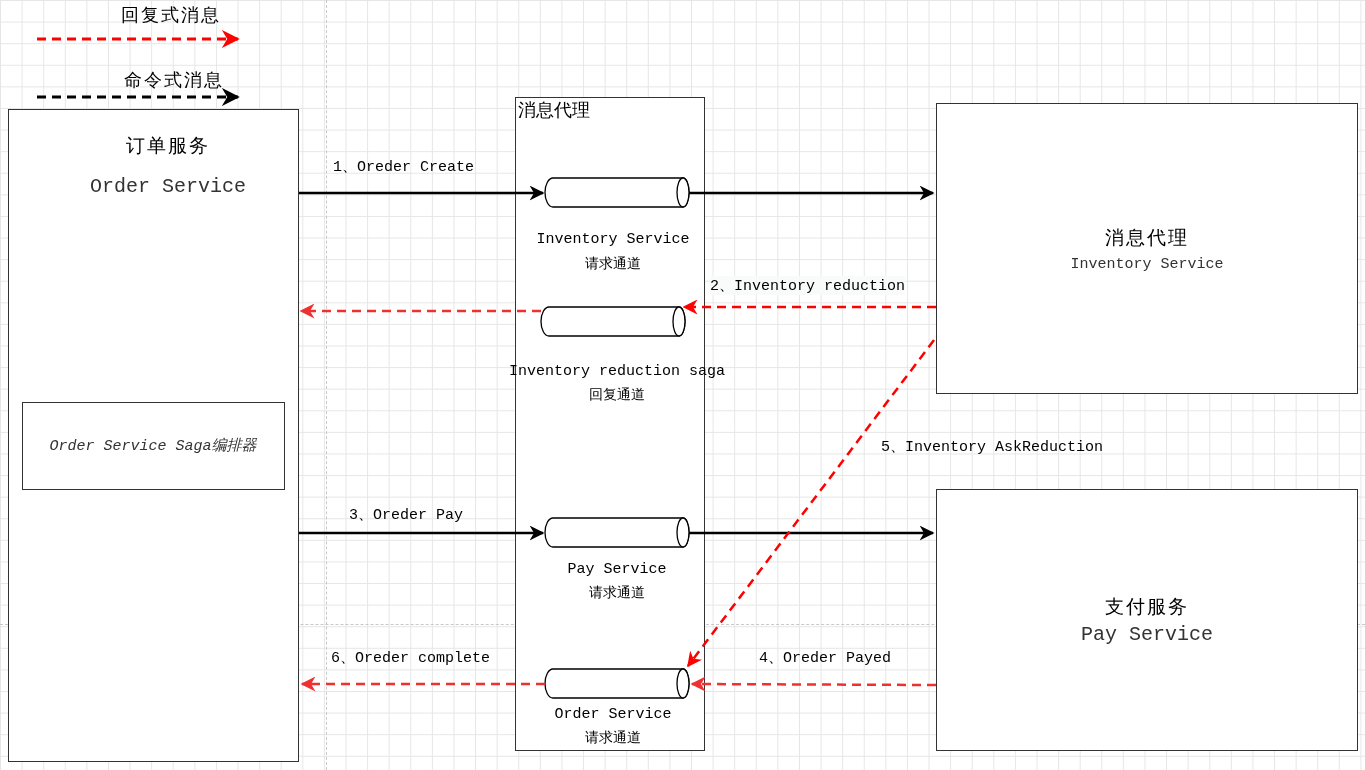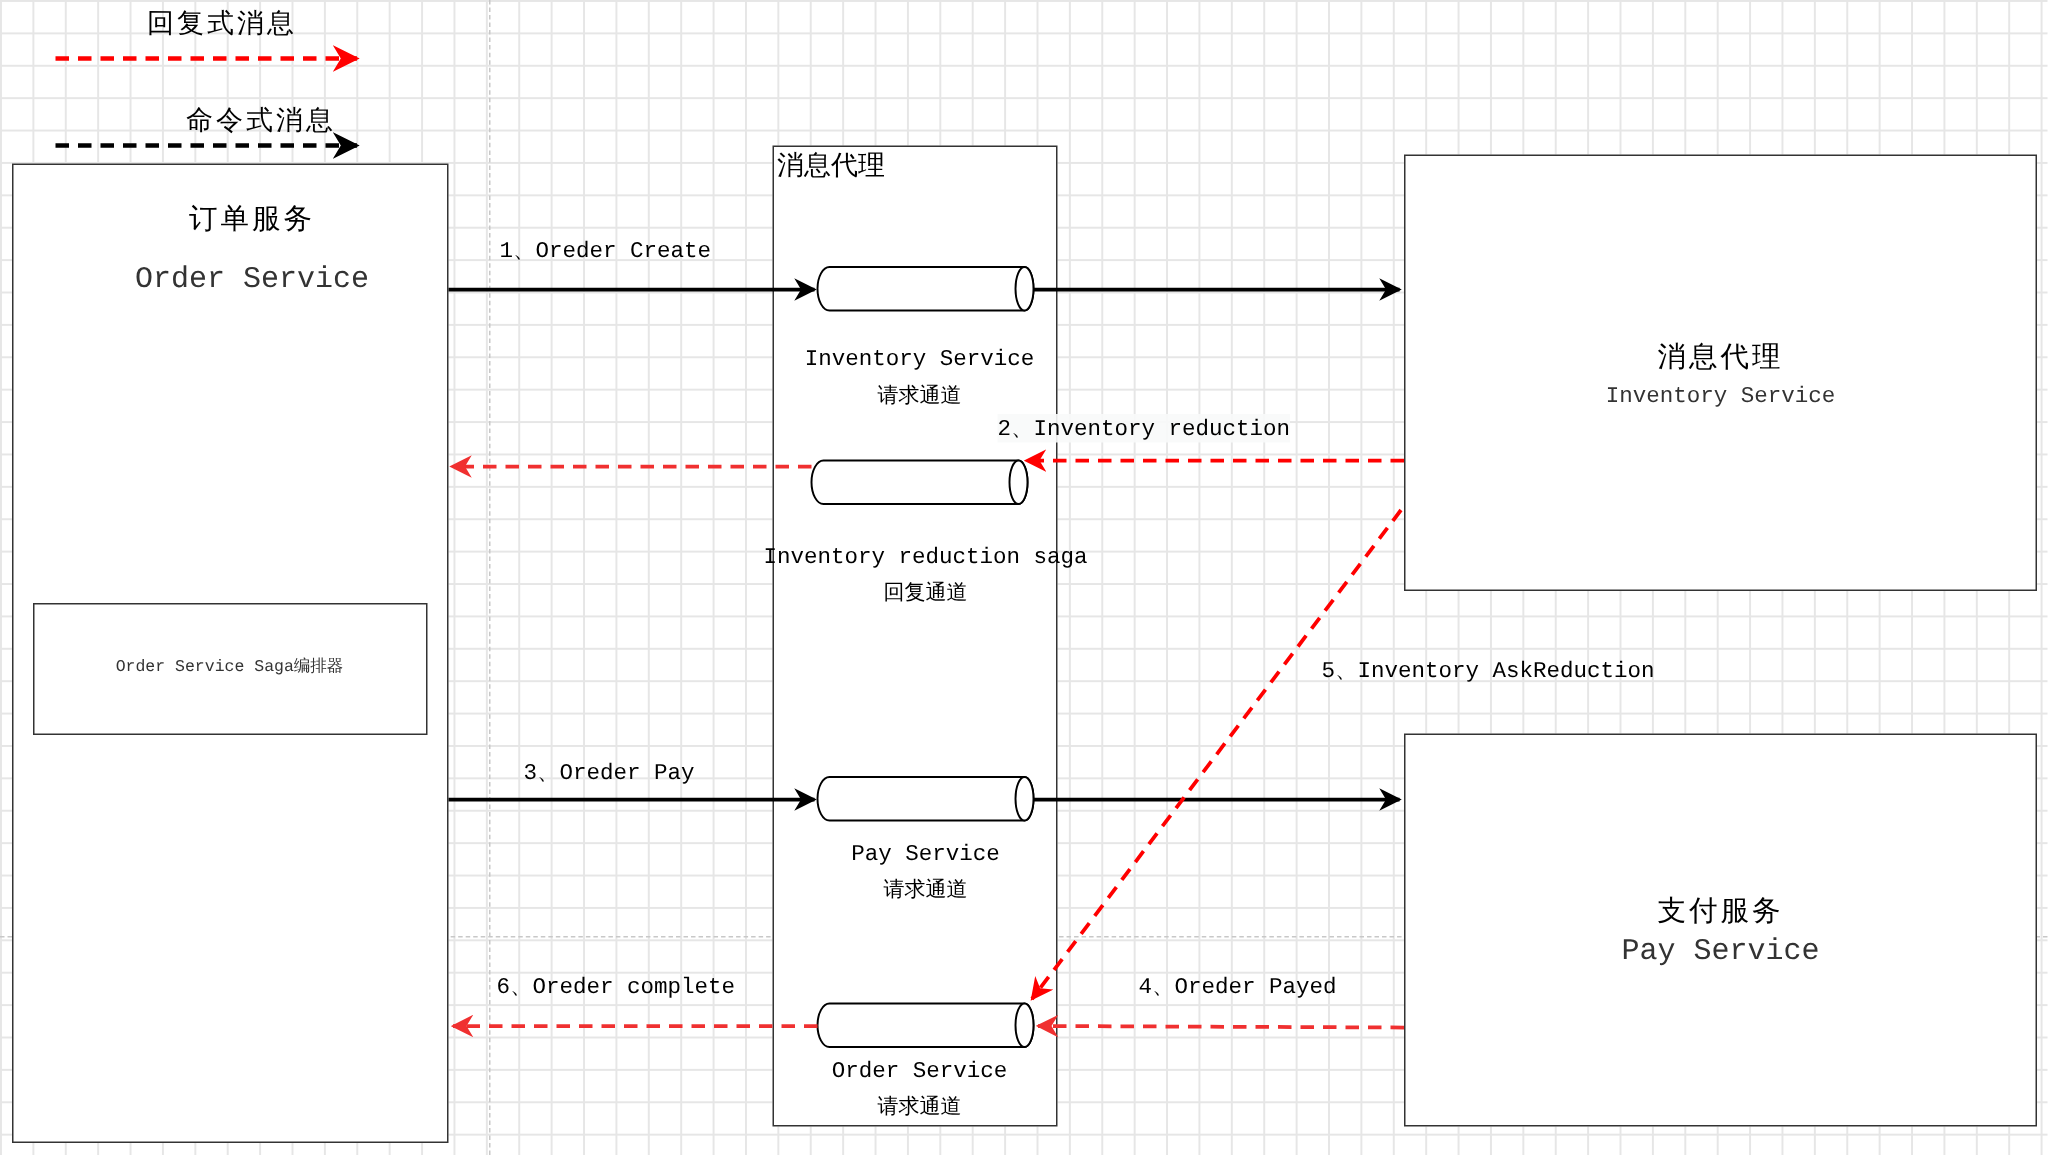--- a/index.html
+++ b/index.html
@@ -30,26 +30,26 @@
 
 <div class="page-vline"></div>
 <div class="page-hline"></div>
 
 <div class="box" style="left:8px;top:109px;width:291px;height:653px;"></div>
 <div class="box" style="left:22px;top:402px;width:263px;height:88px;"></div>
 <div class="box" style="left:515px;top:97px;width:190px;height:654px;"></div>
 <div class="box" style="left:936px;top:103px;width:422px;height:291px;"></div>
 <div class="box" style="left:936px;top:489px;width:422px;height:262px;"></div>
 
-<div class="lbl cjk" style="left:78px;top:3px;font-size:18px;padding-left:20px;">回复式消息</div>
+<div class="lbl cjk" style="left:101px;top:3px;font-size:18px;padding-left:20px;">回复式消息</div>
 <div class="lbl cjk" style="left:88px;top:68px;font-size:18px;padding-left:36px;">命令式消息</div>
 
 <div class="lbl cjk center" style="left:168px;top:133px;font-size:19px;">订单服务</div>
 <div class="lbl mono center grey" style="left:168px;top:175px;font-size:20px;">Order Service</div>
-<div class="lbl mono center grey" style="left:153px;top:436px;font-size:11px;">Order Service Saga编排器</div>
+<div class="lbl mono center grey" style="left:153px;top:436px;font-size:15px;font-style:italic;">Order Service Saga编排器</div>
 
 <div class="lbl cjk bold" style="left:518px;top:98px;font-size:18px;letter-spacing:0;">消息代理</div>
 
 <div class="lbl mono bold center" style="left:613px;top:231px;font-size:15px;">Inventory Service</div>
 <div class="lbl cjk bold center" style="left:613px;top:255px;font-size:14px;letter-spacing:0;">请求通道</div>
 
 <div class="lbl mono bold center" style="left:617px;top:363px;font-size:15px;">Inventory reduction saga</div>
 <div class="lbl cjk bold center" style="left:617px;top:386px;font-size:14px;letter-spacing:0;">回复通道</div>
 
 <div class="lbl mono bold center" style="left:617px;top:561px;font-size:15px;">Pay Service</div>
@@ -58,21 +58,21 @@
 <div class="lbl mono bold center" style="left:613px;top:706px;font-size:15px;">Order Service</div>
 <div class="lbl cjk bold center" style="left:613px;top:729px;font-size:14px;letter-spacing:0;">请求通道</div>
 
 <div class="lbl cjk center" style="left:1147px;top:225px;font-size:19px;">消息代理</div>
 <div class="lbl mono center grey" style="left:1147px;top:256px;font-size:15px;">Inventory Service</div>
 
 <div class="lbl cjk center" style="left:1147px;top:594px;font-size:19px;">支付服务</div>
 <div class="lbl mono center grey" style="left:1147px;top:623px;font-size:20px;">Pay Service</div>
 
 <div class="lbl mono bold" style="left:333px;top:157px;font-size:15px;">1、Oreder Create</div>
-<div class="lbl mono bold" style="left:665px;top:276px;font-size:15px;background:rgba(248,249,250,0.9);text-align:center;">2、Inventory reduction</div>
+<div class="lbl mono bold" style="left:710px;top:276px;font-size:15px;background:rgba(248,249,250,0.9);text-align:center;">2、Inventory reduction</div>
 <div class="lbl mono bold" style="left:349px;top:505px;font-size:15px;">3、Oreder Pay</div>
 <div class="lbl mono bold" style="left:759px;top:648px;font-size:15px;">4、Oreder Payed</div>
 <div class="lbl mono bold" style="left:881px;top:437px;font-size:15px;">5、Inventory AskReduction</div>
 <div class="lbl mono bold" style="left:331px;top:648px;font-size:15px;">6、Oreder complete</div>
 
 <svg class="overlay" viewBox="0 0 1365 770">
   <defs>
     <marker id="ah-black" viewBox="0 0 10 10" refX="9" refY="5" markerWidth="6" markerHeight="6" orient="auto">
       <path d="M0,0 L10,5 L0,10 L3,5 z" fill="#000"></path>
     </marker>

